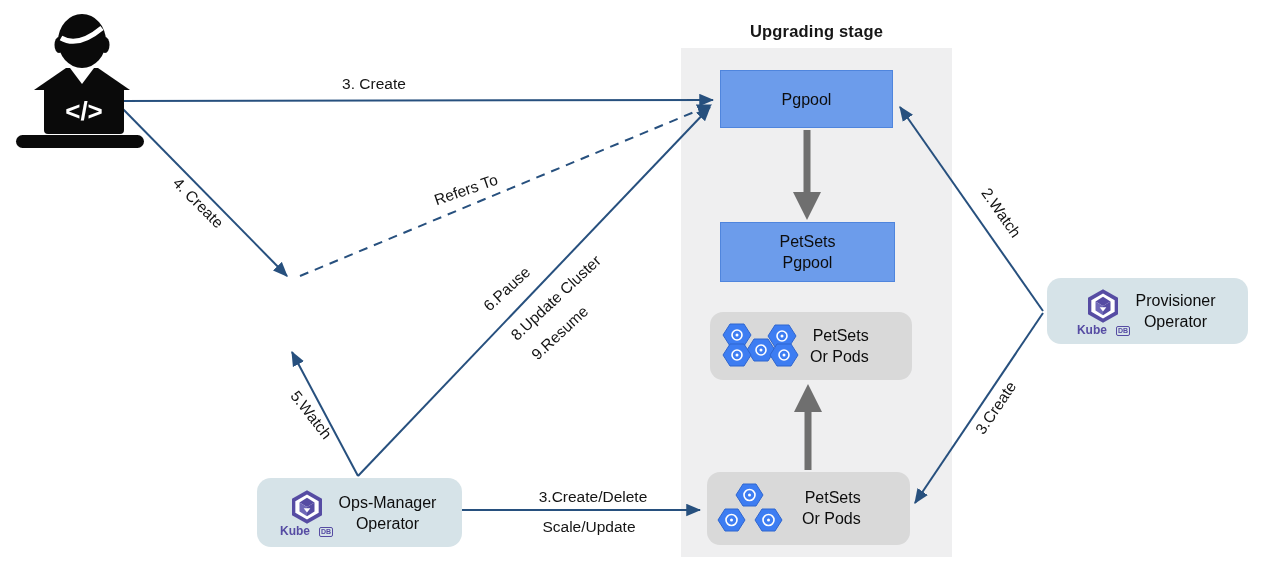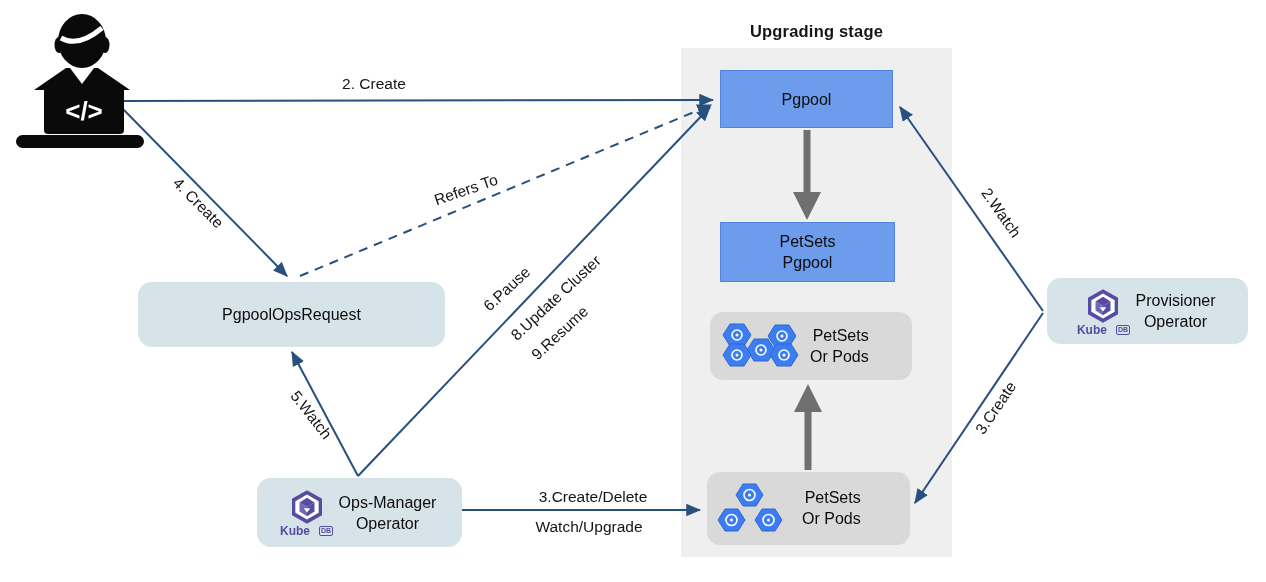--- a/index.html
+++ b/index.html
@@ -33,21 +33,21 @@
   .edge-label{
     position:absolute;font-size:15.5px;white-space:nowrap;color:#141414;
     transform-origin:center center;
   }
   .operator-inner{
     display:flex;align-items:center;gap:8px;padding:0 6px;
   }
   .kubedb{display:flex;flex-direction:column;align-items:center;width:48px;}
   .kubedb-word{
     font-size:12px;font-weight:700;color:#564ca3;display:flex;
-    align-items:center;gap:9px;line-height:12px;margin-top:-1px;
+    align-items:flex-end;gap:9px;line-height:12px;margin-top:-1px;
   }
   .db-box{
     font-size:7px;font-weight:700;border:1.2px solid #564ca3;border-radius:2px;
     padding:0 1px;line-height:8px;color:#564ca3;
   }
   .op-label{text-align:center;}
   .person{position:absolute;left:6px;top:8px;}
 </style>
 </head>
 <body>
@@ -161,23 +161,20 @@
         <circle cx="16.5" cy="38" r="1.5"></circle>
         <circle cx="53.5" cy="38" r="1.5"></circle>
       </g>
     </svg>
     <div class="set-label" style="left:95px;top:15px;">
       <span style="display:block">PetSets</span>
       <span style="display:block">Or Pods</span>
     </div>
   </div>
 
-  <div class="node lightbox" style="left:138px;top:282px;width:307px;height:65px;">
-    <span>PgpoolOpsRequest</span>
-  </div>
 
   <div class="node lightbox" style="left:257px;top:478px;width:205px;height:69px;">
     <div class="operator-inner">
       <div class="kubedb">
         <svg width="40" height="38" viewBox="0 0 48 42">
           <polygon points="24,1 42,11 42,31 24,41 6,31 6,11" fill="#564ca3"></polygon>
           <polygon points="24,6 38,14 38,28 24,36 10,28 10,14" fill="#ffffff"></polygon>
           <polygon points="24,10 33,15.5 24,21 15,15.5" fill="#564ca3"></polygon>
           <polygon points="15,15.5 24,21 24,32 15,26.5" fill="#6f68b8"></polygon>
           <polygon points="33,15.5 24,21 24,32 33,26.5" fill="#564ca3"></polygon>
@@ -211,25 +208,25 @@
           <span class="db-box">DB</span>
         </span>
       </div>
       <div class="op-label">
         <span style="display:block">Provisioner</span>
         <span style="display:block">Operator</span>
       </div>
     </div>
   </div>
 
-  <div class="edge-label" style="left:374px;top:84px;transform:translate(-50%,-50%);">2. Create</div>
+  <div class="edge-label" style="left:374px;top:84px;transform:translate(-50%,-50%);">3. Create</div>
   <div class="edge-label" style="left:198px;top:203px;transform:translate(-50%,-50%) rotate(45deg);">4. Create</div>
   <div class="edge-label" style="left:466px;top:190px;transform:translate(-50%,-50%) rotate(-19deg);">Refers To</div>
   <div class="edge-label" style="left:1001px;top:213px;transform:translate(-50%,-50%) rotate(55deg);">2.Watch</div>
   <div class="edge-label" style="left:996px;top:408px;transform:translate(-50%,-50%) rotate(-56deg);">3.Create</div>
   <div class="edge-label" style="left:311px;top:415px;transform:translate(-50%,-50%) rotate(52deg);">5.Watch</div>
   <div class="edge-label" style="left:507px;top:289px;transform:translate(-50%,-50%) rotate(-43deg);">6.Pause</div>
   <div class="edge-label" style="left:556px;top:298px;transform:translate(-50%,-50%) rotate(-43deg);">8.Update Cluster</div>
   <div class="edge-label" style="left:560px;top:333px;transform:translate(-50%,-50%) rotate(-43deg);">9.Resume</div>
   <div class="edge-label" style="left:593px;top:497px;transform:translate(-50%,-50%);">3.Create/Delete</div>
-  <div class="edge-label" style="left:589px;top:527px;transform:translate(-50%,-50%);">Watch/Upgrade</div>
+  <div class="edge-label" style="left:589px;top:527px;transform:translate(-50%,-50%);">Scale/Update</div>
 
 </div>
 
 </body></html>

